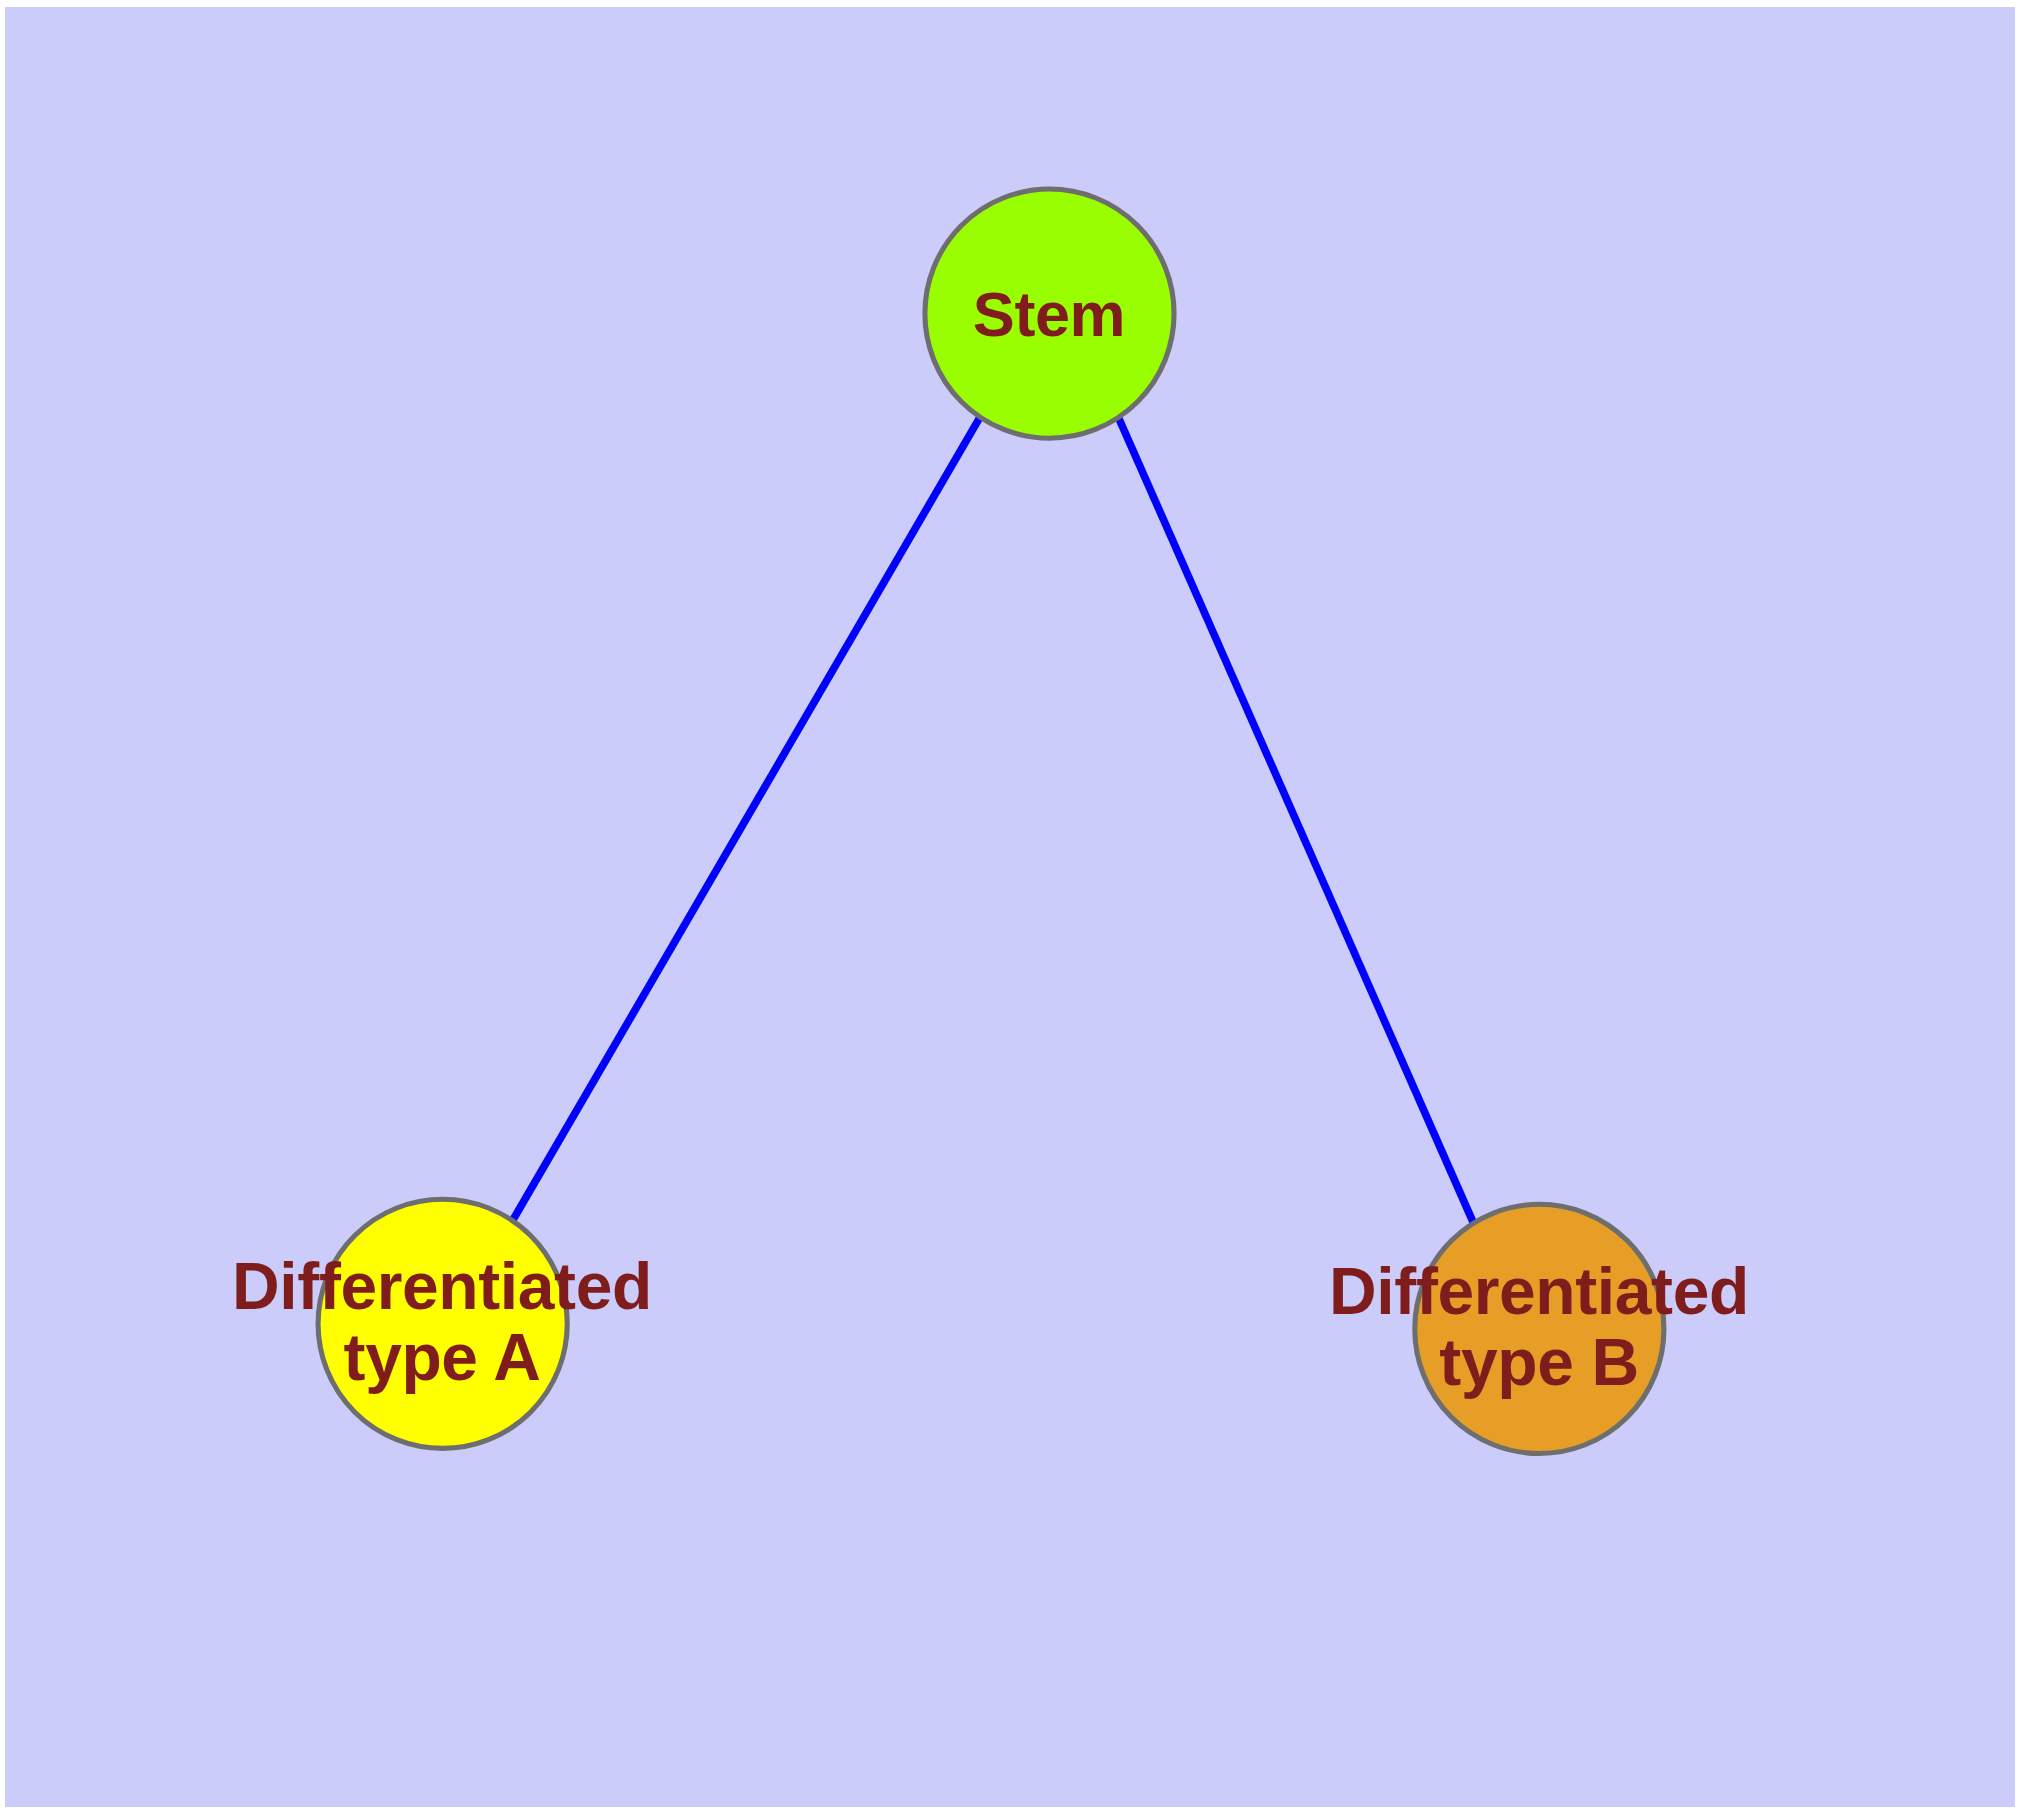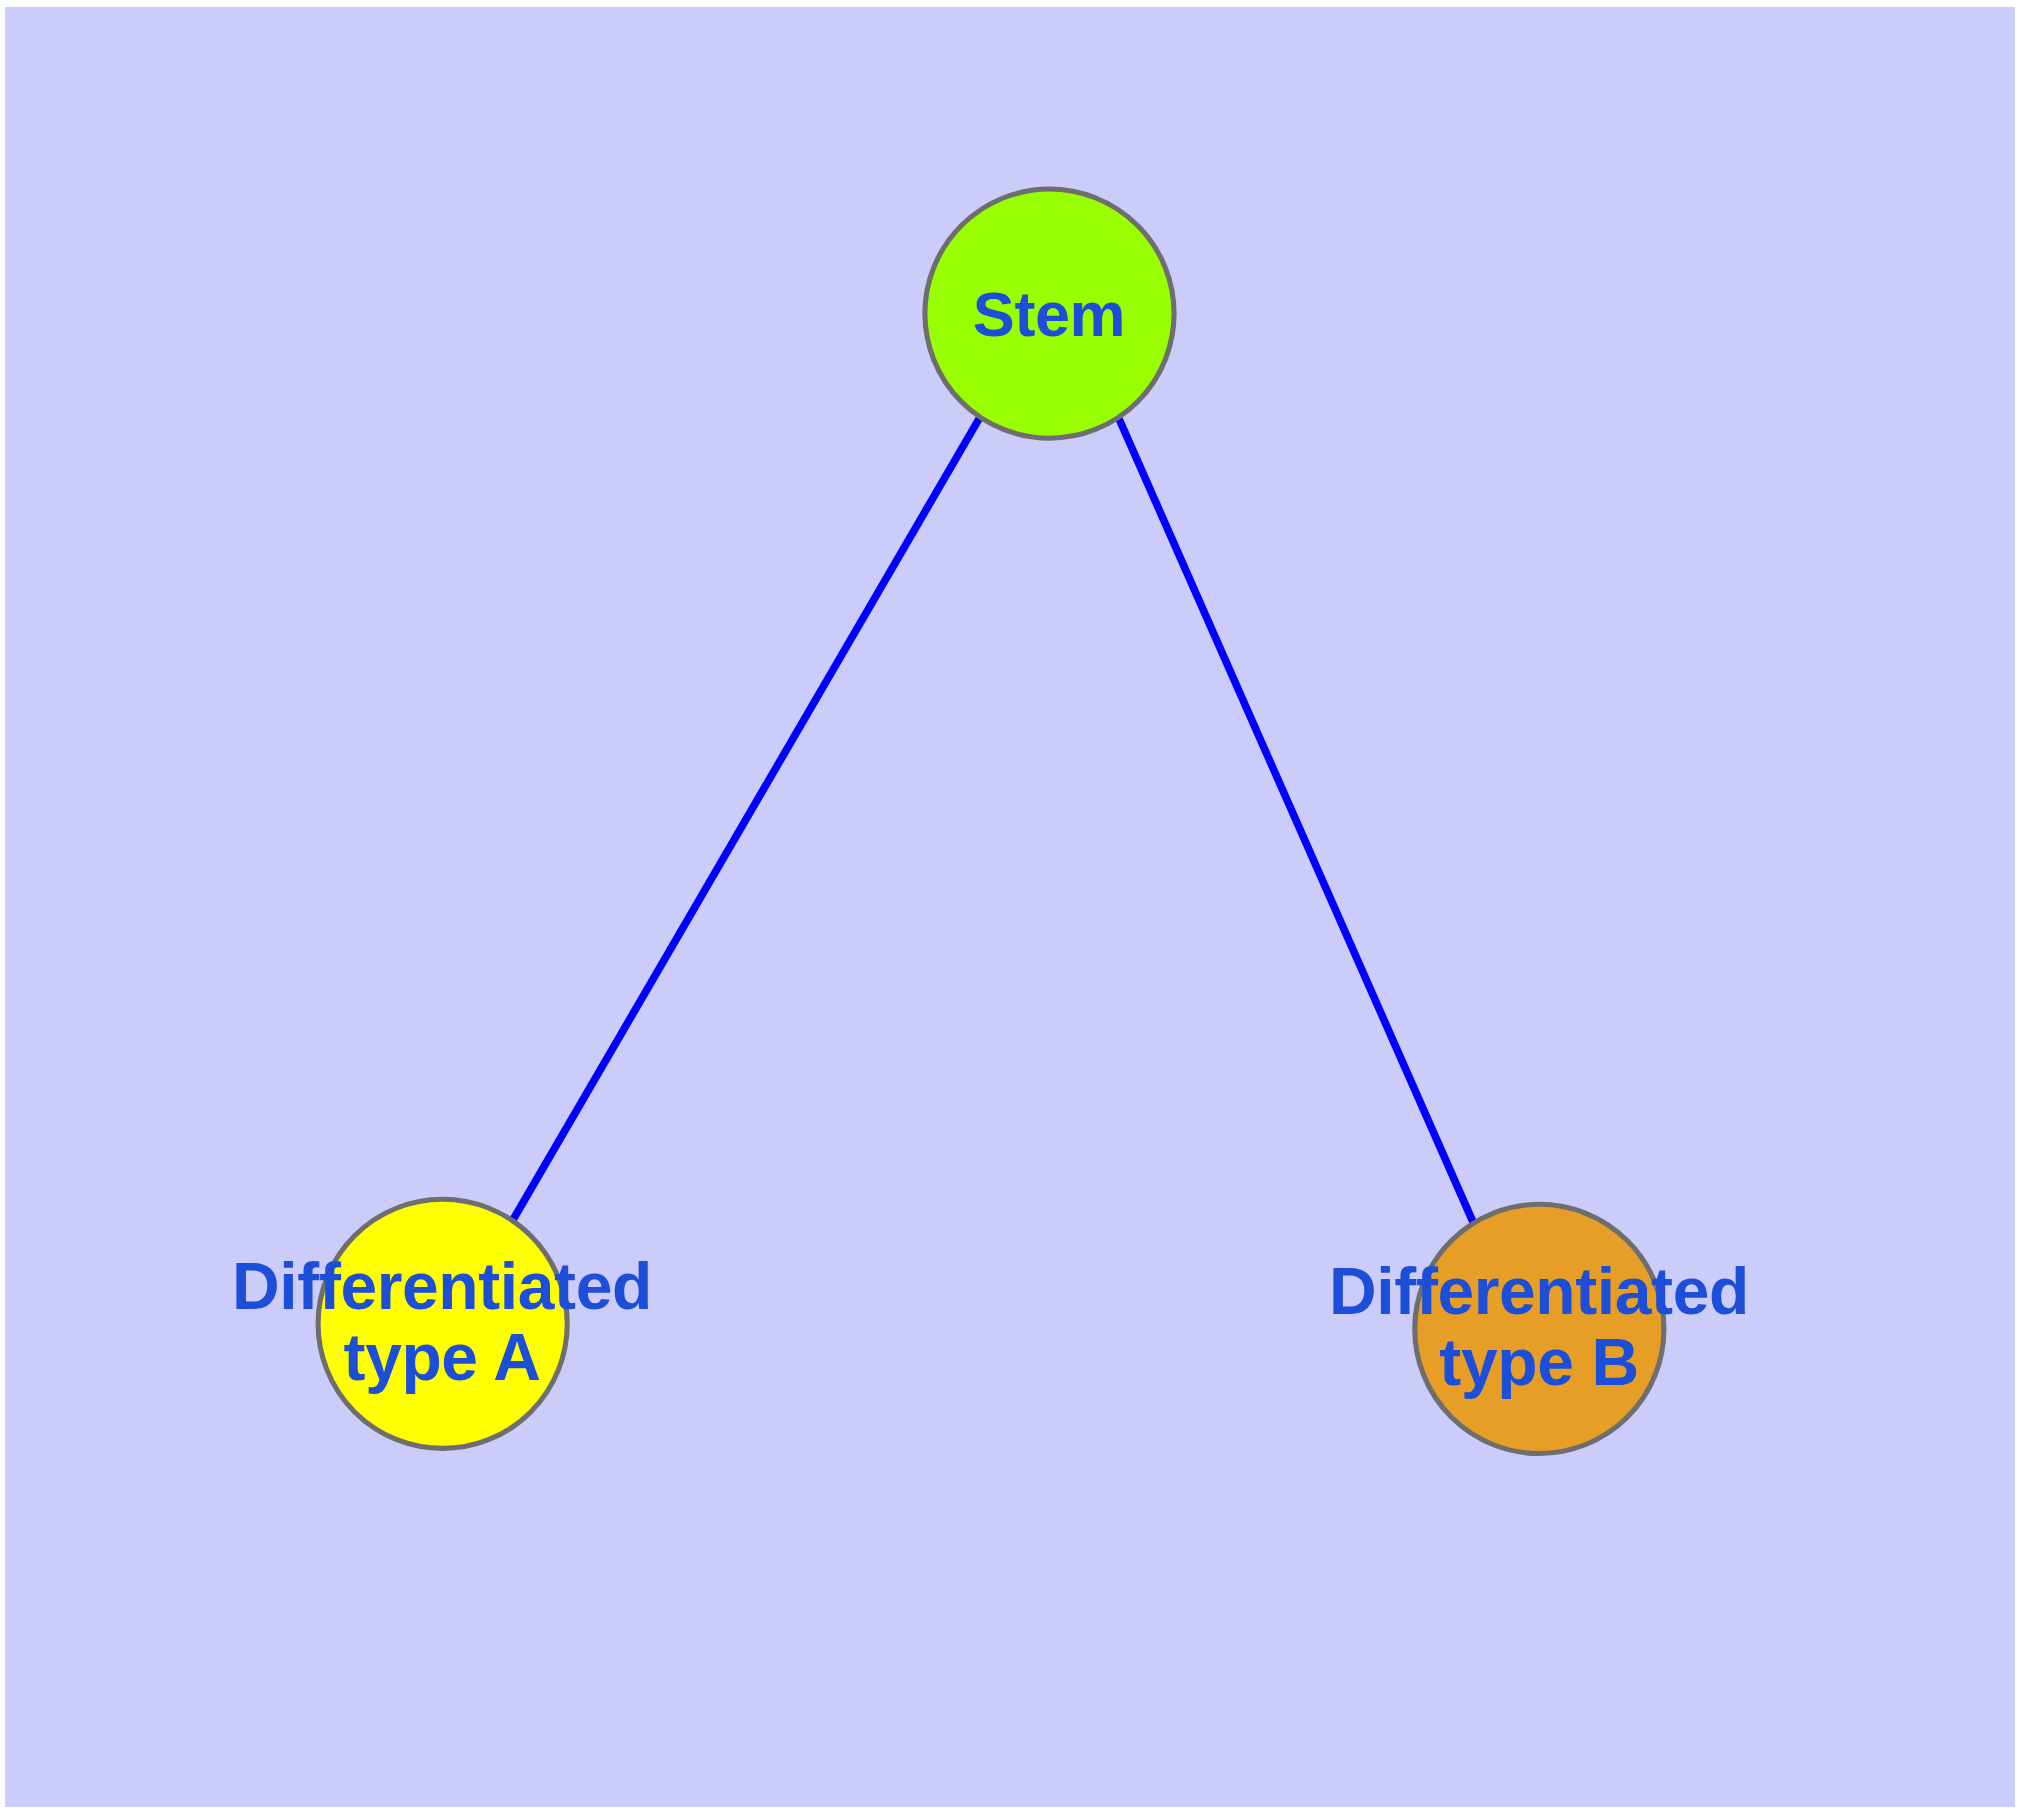--- a/index.html
+++ b/index.html
@@ -29,21 +29,21 @@
     top: 0;
     width: 2021px;
     height: 1812px;
     display: block;
   }
   .node-label {
     position: absolute;
     transform: translate(-50%, -50%);
     text-align: center;
     font-weight: bold;
-    color: #1d4ed8;
+    color: #7f1d1d;
     white-space: pre;
     line-height: 1.08;
     letter-spacing: -0.4px;
     pointer-events: none;
   }
   .label-stem    { font-size: 63px; }
   .label-typea   { font-size: 66px; }
   .label-typeb   { font-size: 66px; }
 </style>
 </head>

